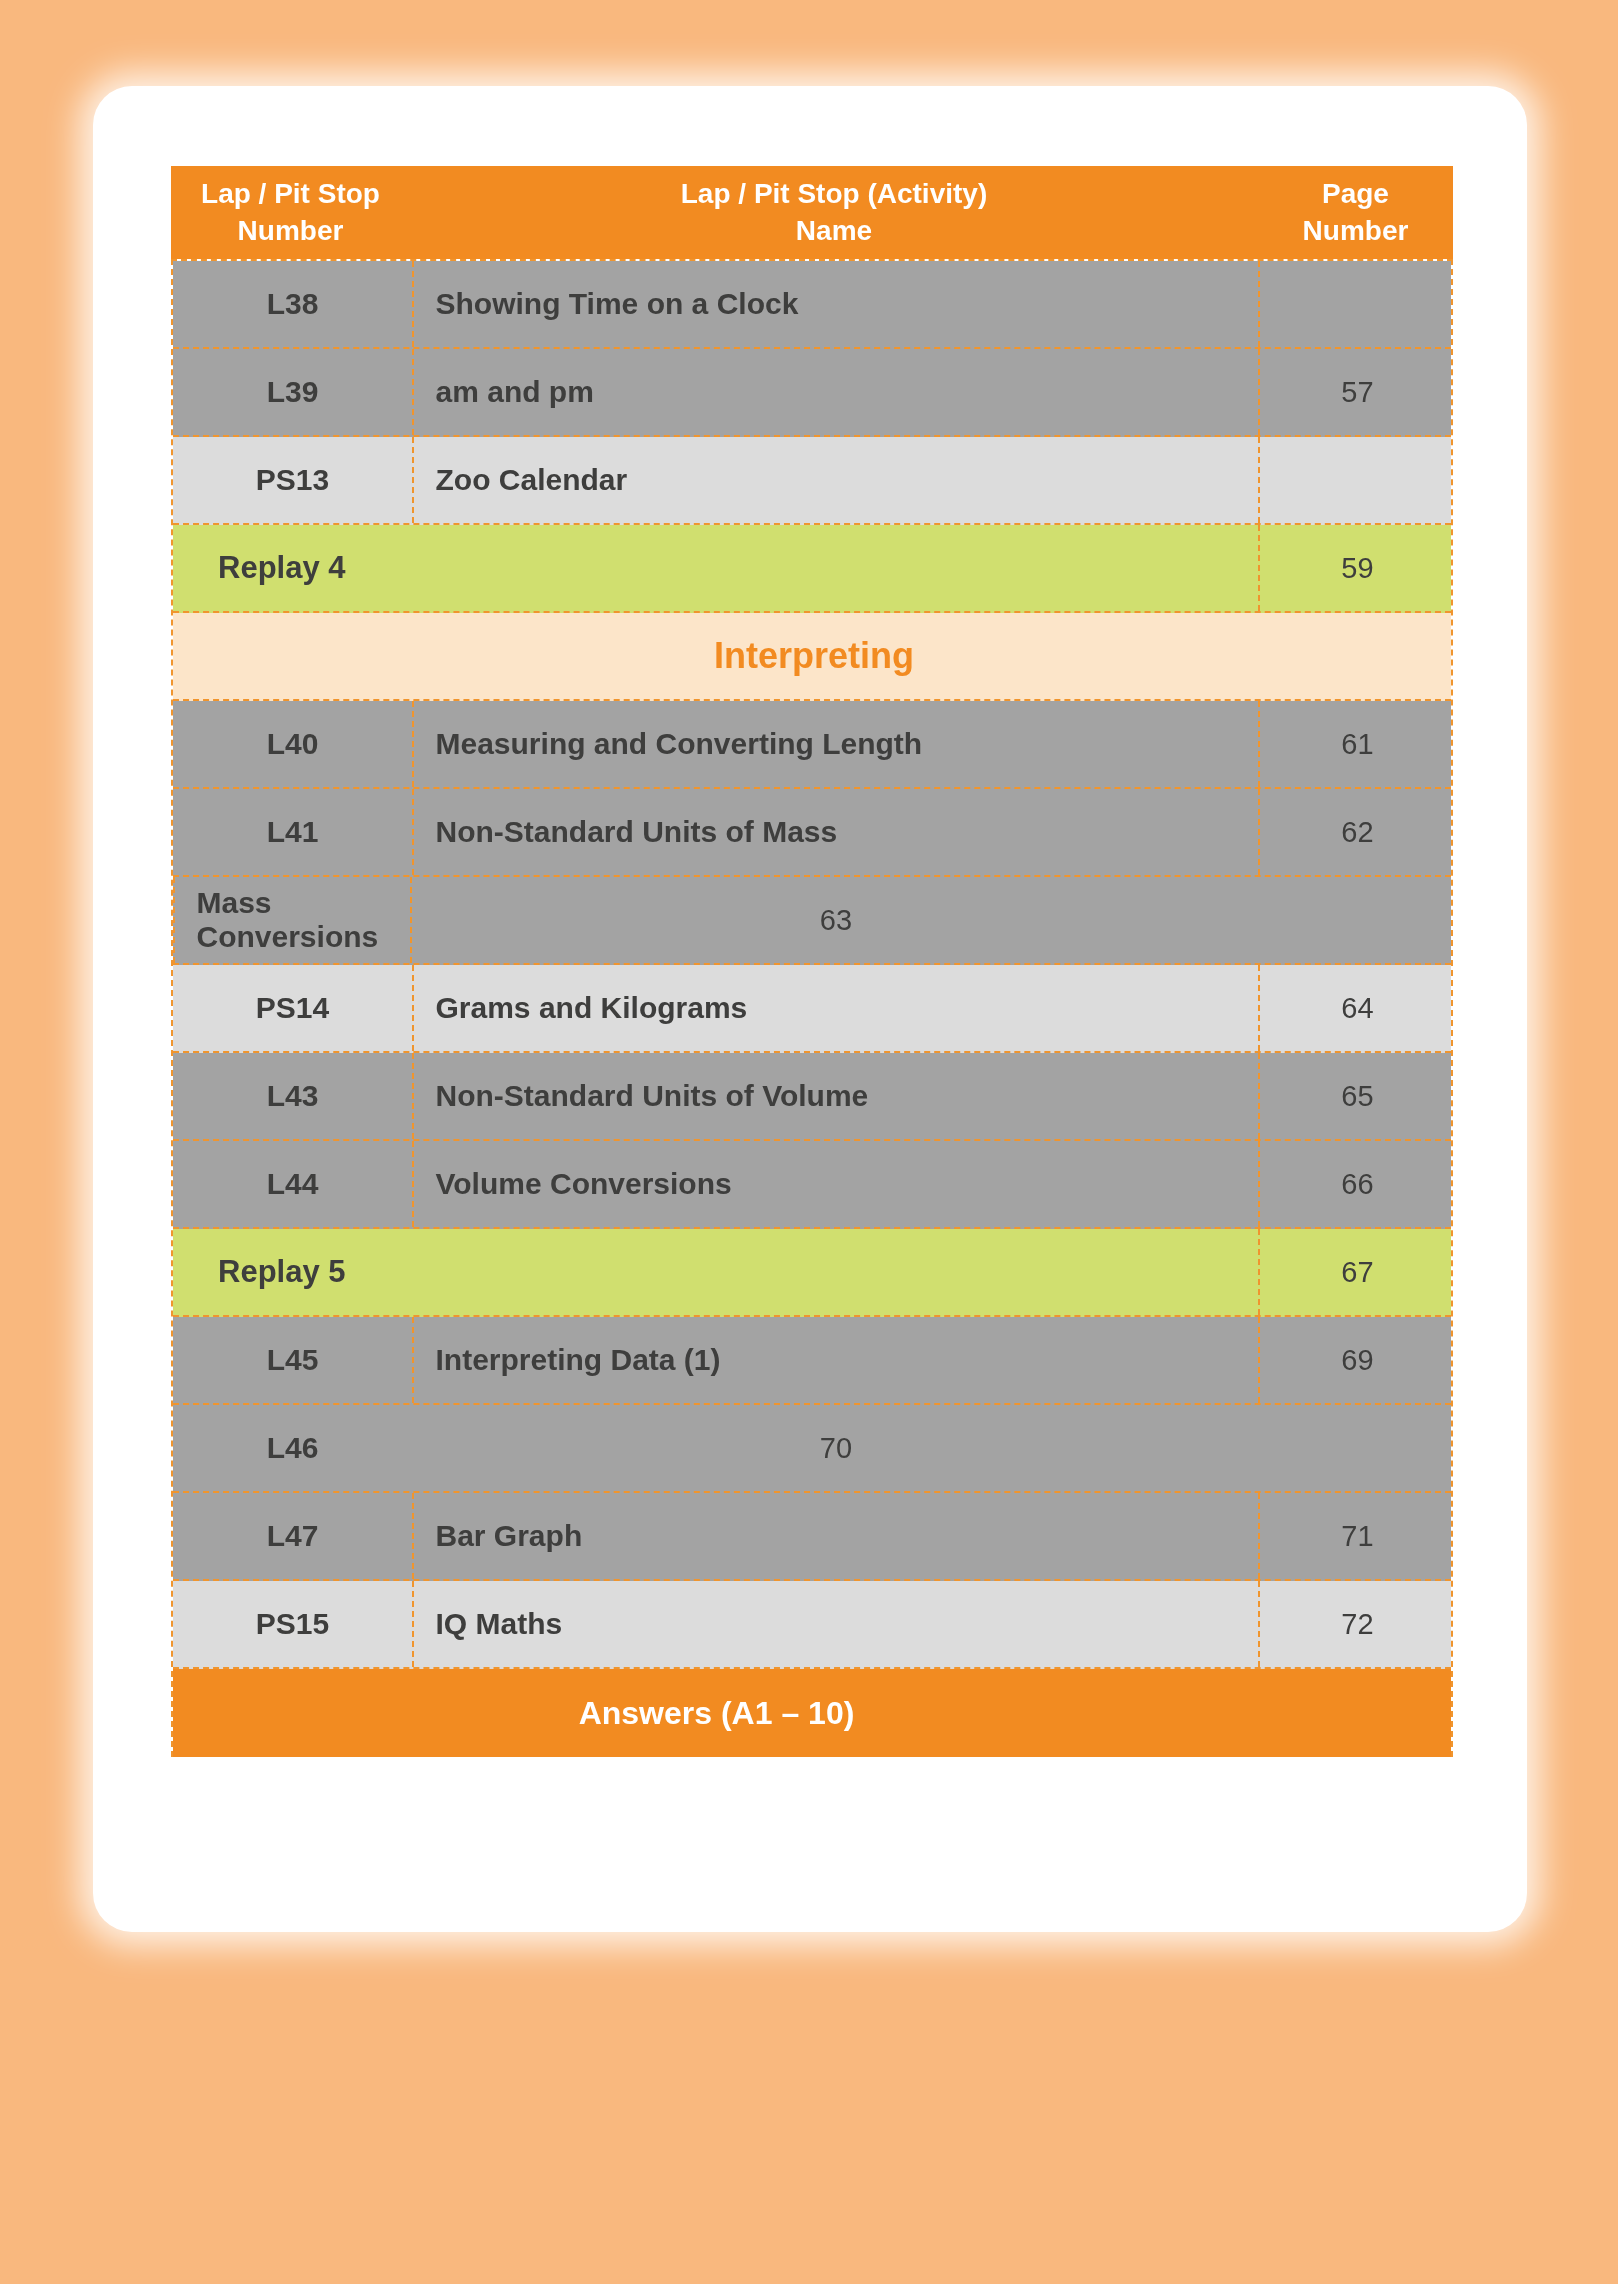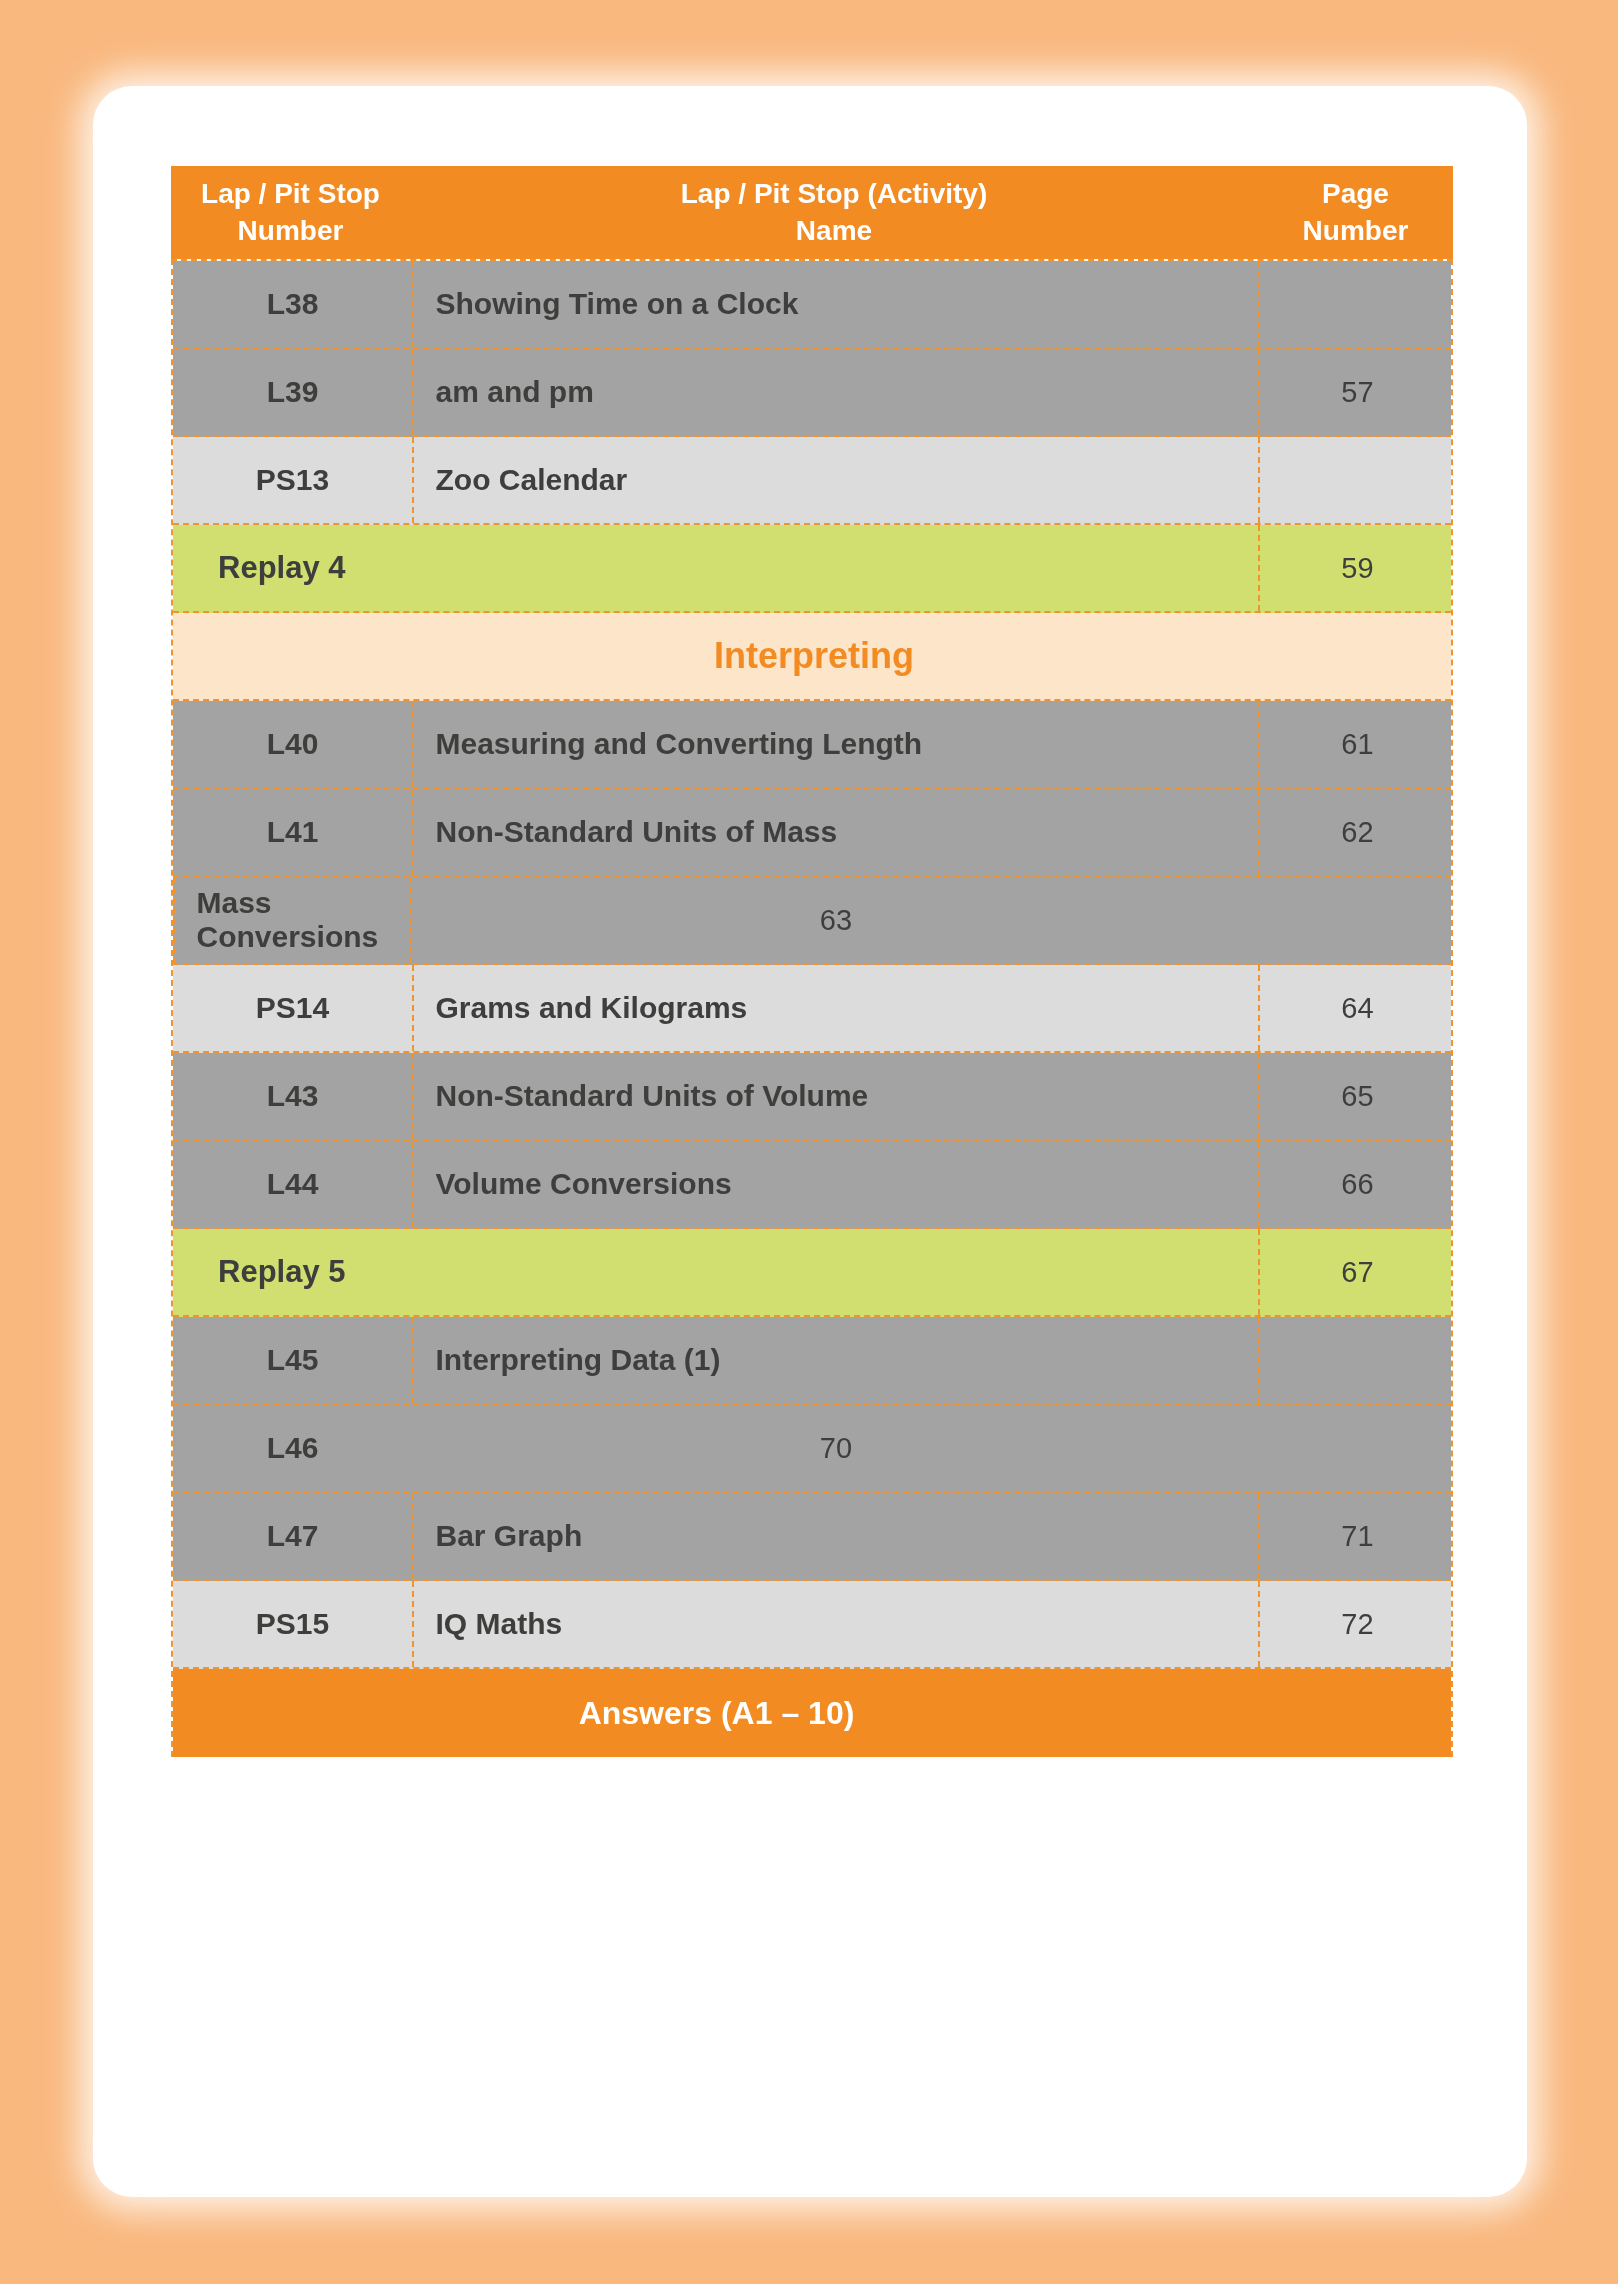--- a/index.html
+++ b/index.html
@@ -11,21 +11,21 @@
     overflow: hidden;
     font-family: "Liberation Sans", "DejaVu Sans", sans-serif;
     background: var(--page-bg, #F9B87E);
   }
 
   .card {
     position: absolute;
     left: 93px;
     top: 86px;
     width: 1434px;
-    height: 2111px;
+    height: 1846px;
     background: var(--card-bg, #FFFFFF);
     border-radius: 39px;
     box-shadow: 0 0 34px 13.7px rgba(255,255,255,0.8);
   }
 
   .toc {
     position: absolute;
     left: 78px;
     top: 80px;
     width: 1282px;
@@ -191,20 +191,21 @@
           <div class="cell cell-name">Volume Conversions</div>
           <div class="cell cell-page">66</div>
         </div>
         <div class="grid-row trow row-replay">
           <div class="cell replay-label">Replay 5</div>
           <div class="cell cell-page">67</div>
         </div>
         <div class="grid-row trow row-lesson">
           <div class="cell cell-num">L45</div>
           <div class="cell cell-name">Interpreting Data (1)</div>
+          <div class="cell cell-page">69</div>
         </div>
         <div class="grid-row trow row-lesson">
           <div class="cell cell-num">L46</div>
           <div class="cell cell-page">70</div>
         </div>
         <div class="grid-row trow row-lesson">
           <div class="cell cell-num">L47</div>
           <div class="cell cell-name">Bar Graph</div>
           <div class="cell cell-page">71</div>
         </div>

